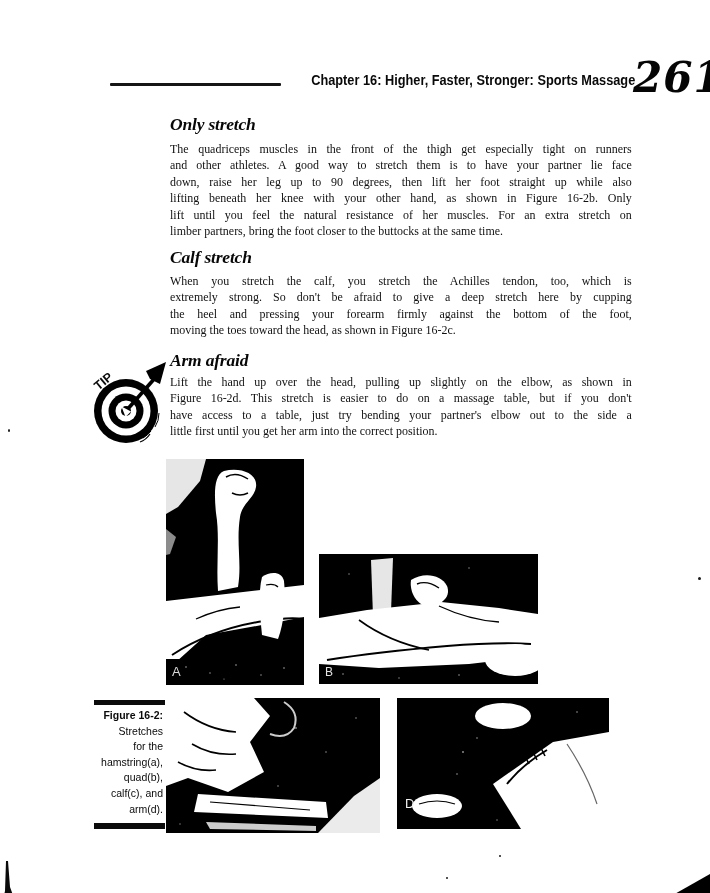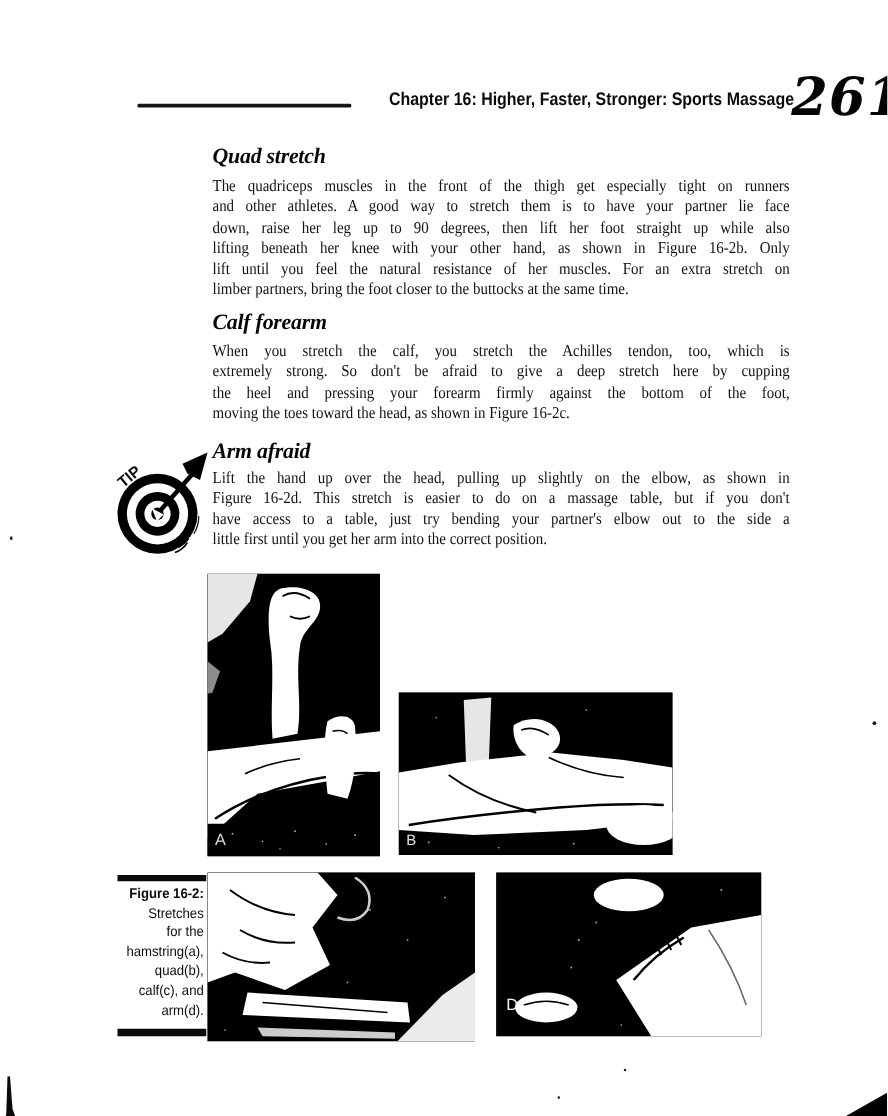--- a/index.html
+++ b/index.html
@@ -39,31 +39,31 @@
 </style>
 </head>
 <body>
 
 <div class="page">
 
   <div class="head-rule"></div>
   <div class="chapter-title">Chapter 16: Higher, Faster, Stronger: Sports Massage</div>
   <div class="page-number">261</div>
 
-  <div class="sec-h" style="top:103px">Quad stretch</div>
+  <div class="sec-h" style="top:103px">Only stretch</div>
   <div class="para" style="top:130px">
       <div class="jline">The quadriceps muscles in the front of the thigh get especially tight on runners</div>
       <div class="jline">and other athletes. A good way to stretch them is to have your partner lie face</div>
       <div class="jline">down, raise her leg up to 90 degrees, then lift her foot straight up while also</div>
       <div class="jline">lifting beneath her knee with your other hand, as shown in Figure 16-2b. Only</div>
       <div class="jline">lift until you feel the natural resistance of her muscles. For an extra stretch on</div>
       <div class="jline last">limber partners, bring the foot closer to the buttocks at the same time.</div>
     </div>
 
-  <div class="sec-h" style="top:236px">Calf forearm</div>
+  <div class="sec-h" style="top:236px">Calf stretch</div>
   <div class="para" style="top:262px">
       <div class="jline">When you stretch the calf, you stretch the Achilles tendon, too, which is</div>
       <div class="jline">extremely strong. So don't be afraid to give a deep stretch here by cupping</div>
       <div class="jline">the heel and pressing your forearm firmly against the bottom of the foot,</div>
       <div class="jline last">moving the toes toward the head, as shown in Figure 16-2c.</div>
     </div>
 
   <div class="sec-h" style="top:339px">Arm afraid</div>
   <div class="para" style="top:363px">
       <div class="jline">Lift the hand up over the head, pulling up slightly on the elbow, as shown in</div>

